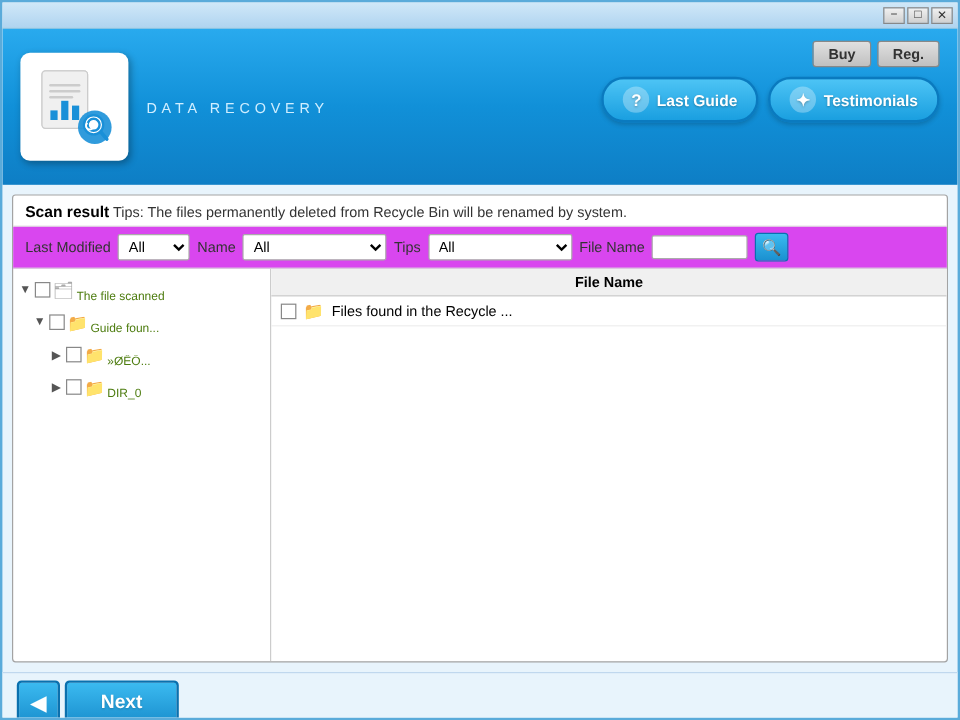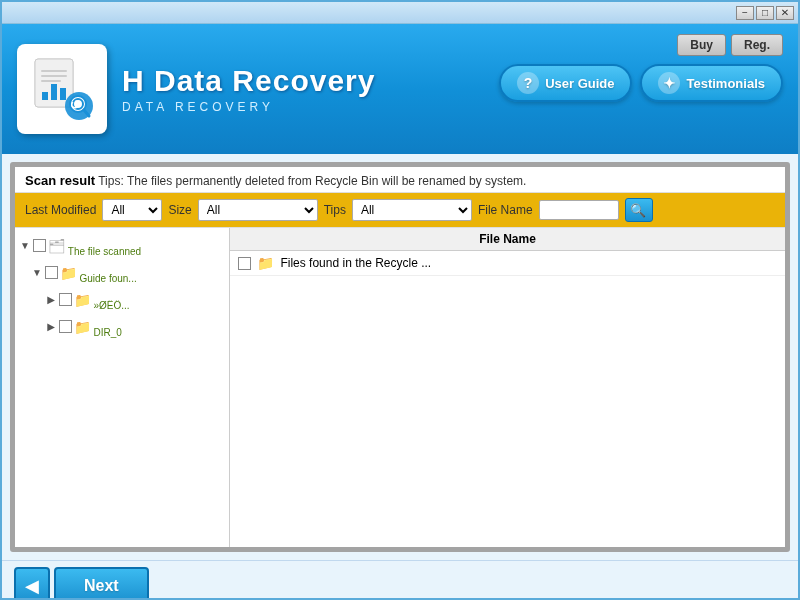--- a/index.html
+++ b/index.html
@@ -136,21 +136,21 @@
       display: flex;
       align-items: center;
       justify-content: center;
       font-size: 14px;
     }
 
     
     .main-content {
       background: white;
       margin: 8px;
-      border: 5px solid #a3a3a3;
+      border: 1px solid #a3a3a3;
       border-radius: 3px;
       height: 390px;
       display: flex;
       flex-direction: column;
     }
 
     .scan-result-label {
       padding: 6px 10px 4px;
       font-size: 12px;
       color: #333;
@@ -160,21 +160,21 @@
       color: #000;
       font-size: 13px;
     }
 
     .filter-bar {
       display: flex;
       align-items: center;
       padding: 5px 10px;
       gap: 6px;
       border-bottom: 1px solid #ddd;
-      background: #eab308;
+      background: #d946ef;
     }
     .filter-label {
       font-size: 12px;
       color: #333;
       white-space: nowrap;
     }
     .filter-select {
       padding: 2px 4px;
       font-size: 12px;
       border: 1px solid #aaa;
@@ -370,33 +370,32 @@
         <rect x="33" y="34" width="6" height="12" fill="#1a90d8"></rect>
 
         <circle cx="52" cy="52" r="14" fill="#1a90d8" opacity="0.9"></circle>
         <circle cx="51" cy="50" r="8" fill="white" stroke="#1a90d8" stroke-width="2"></circle>
         <circle cx="51" cy="50" r="5" fill="none" stroke="#1a90d8" stroke-width="2"></circle>
         <line x1="57" y1="56" x2="62" y2="62" stroke="#1a90d8" stroke-width="3" stroke-linecap="round"></line>
         <text x="43" y="55" fill="white" font-size="12" font-weight="bold">↺</text>
       </svg>
     </div>
     <div class="app-title">
-      <h1>H Data Recovery</h1>
       <h2>DATA  RECOVERY</h2>
     </div>
   </div>
   <div class="header-right">
     <div class="top-buttons">
       <button class="top-btn">Buy</button>
       <button class="top-btn">Reg.</button>
     </div>
     <div class="header-nav-buttons">
       <button class="nav-btn">
         <span class="btn-icon">?</span>
-        <span>User Guide</span>
+        <span>Last Guide</span>
       </button>
       <button class="nav-btn">
         <span class="btn-icon">✦</span>
         <span>Testimonials</span>
       </button>
     </div>
   </div>
 </div>
 
 <div class="main-content">
@@ -404,21 +403,21 @@
   <div class="scan-result-label">
     <strong>Scan result</strong>
     <span>Tips: The files permanently deleted from Recycle Bin will be renamed by system.</span>
   </div>
 
   <div class="filter-bar">
     <span class="filter-label">Last Modified</span>
     <select class="filter-select">
       <option>All</option>
     </select>
-    <span class="filter-label">Size</span>
+    <span class="filter-label">Name</span>
     <select class="filter-select filter-select-wide">
       <option>All</option>
     </select>
     <span class="filter-label">Tips</span>
     <select class="filter-select filter-select-wide">
       <option>All</option>
     </select>
     <span class="filter-label">File Name</span>
     <input class="file-name-input" type="text" style="">
     <button class="search-btn">

